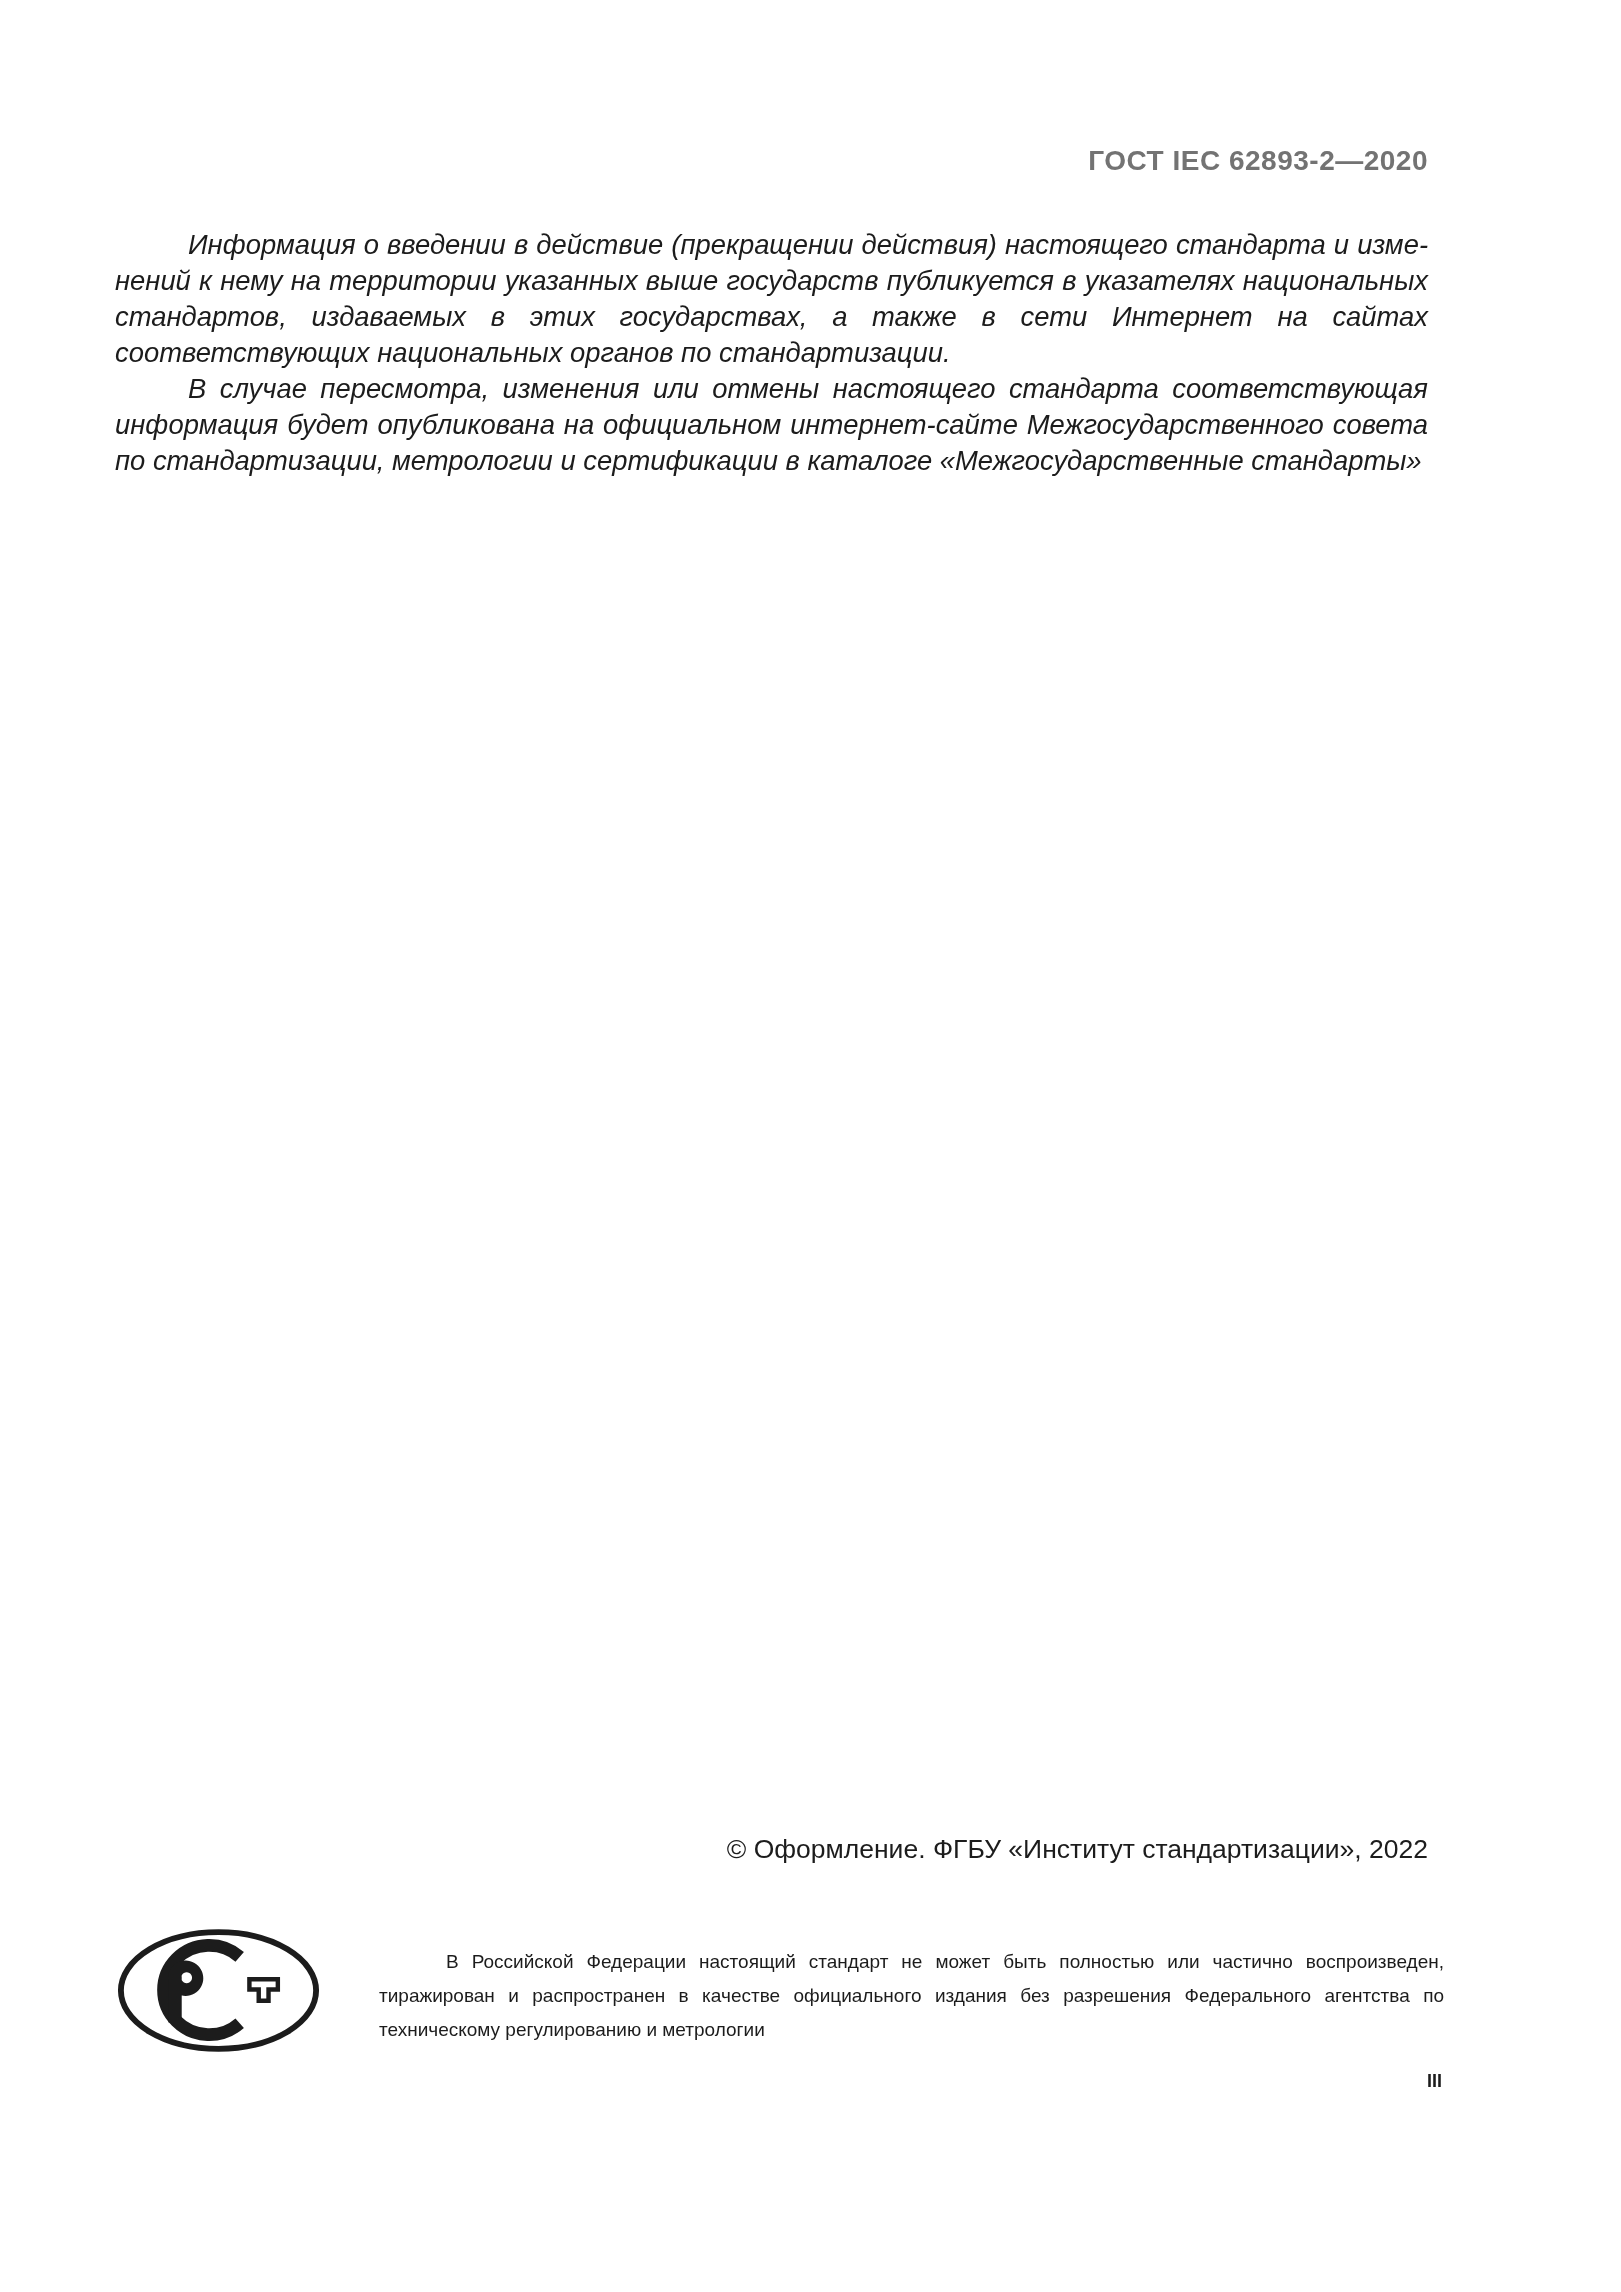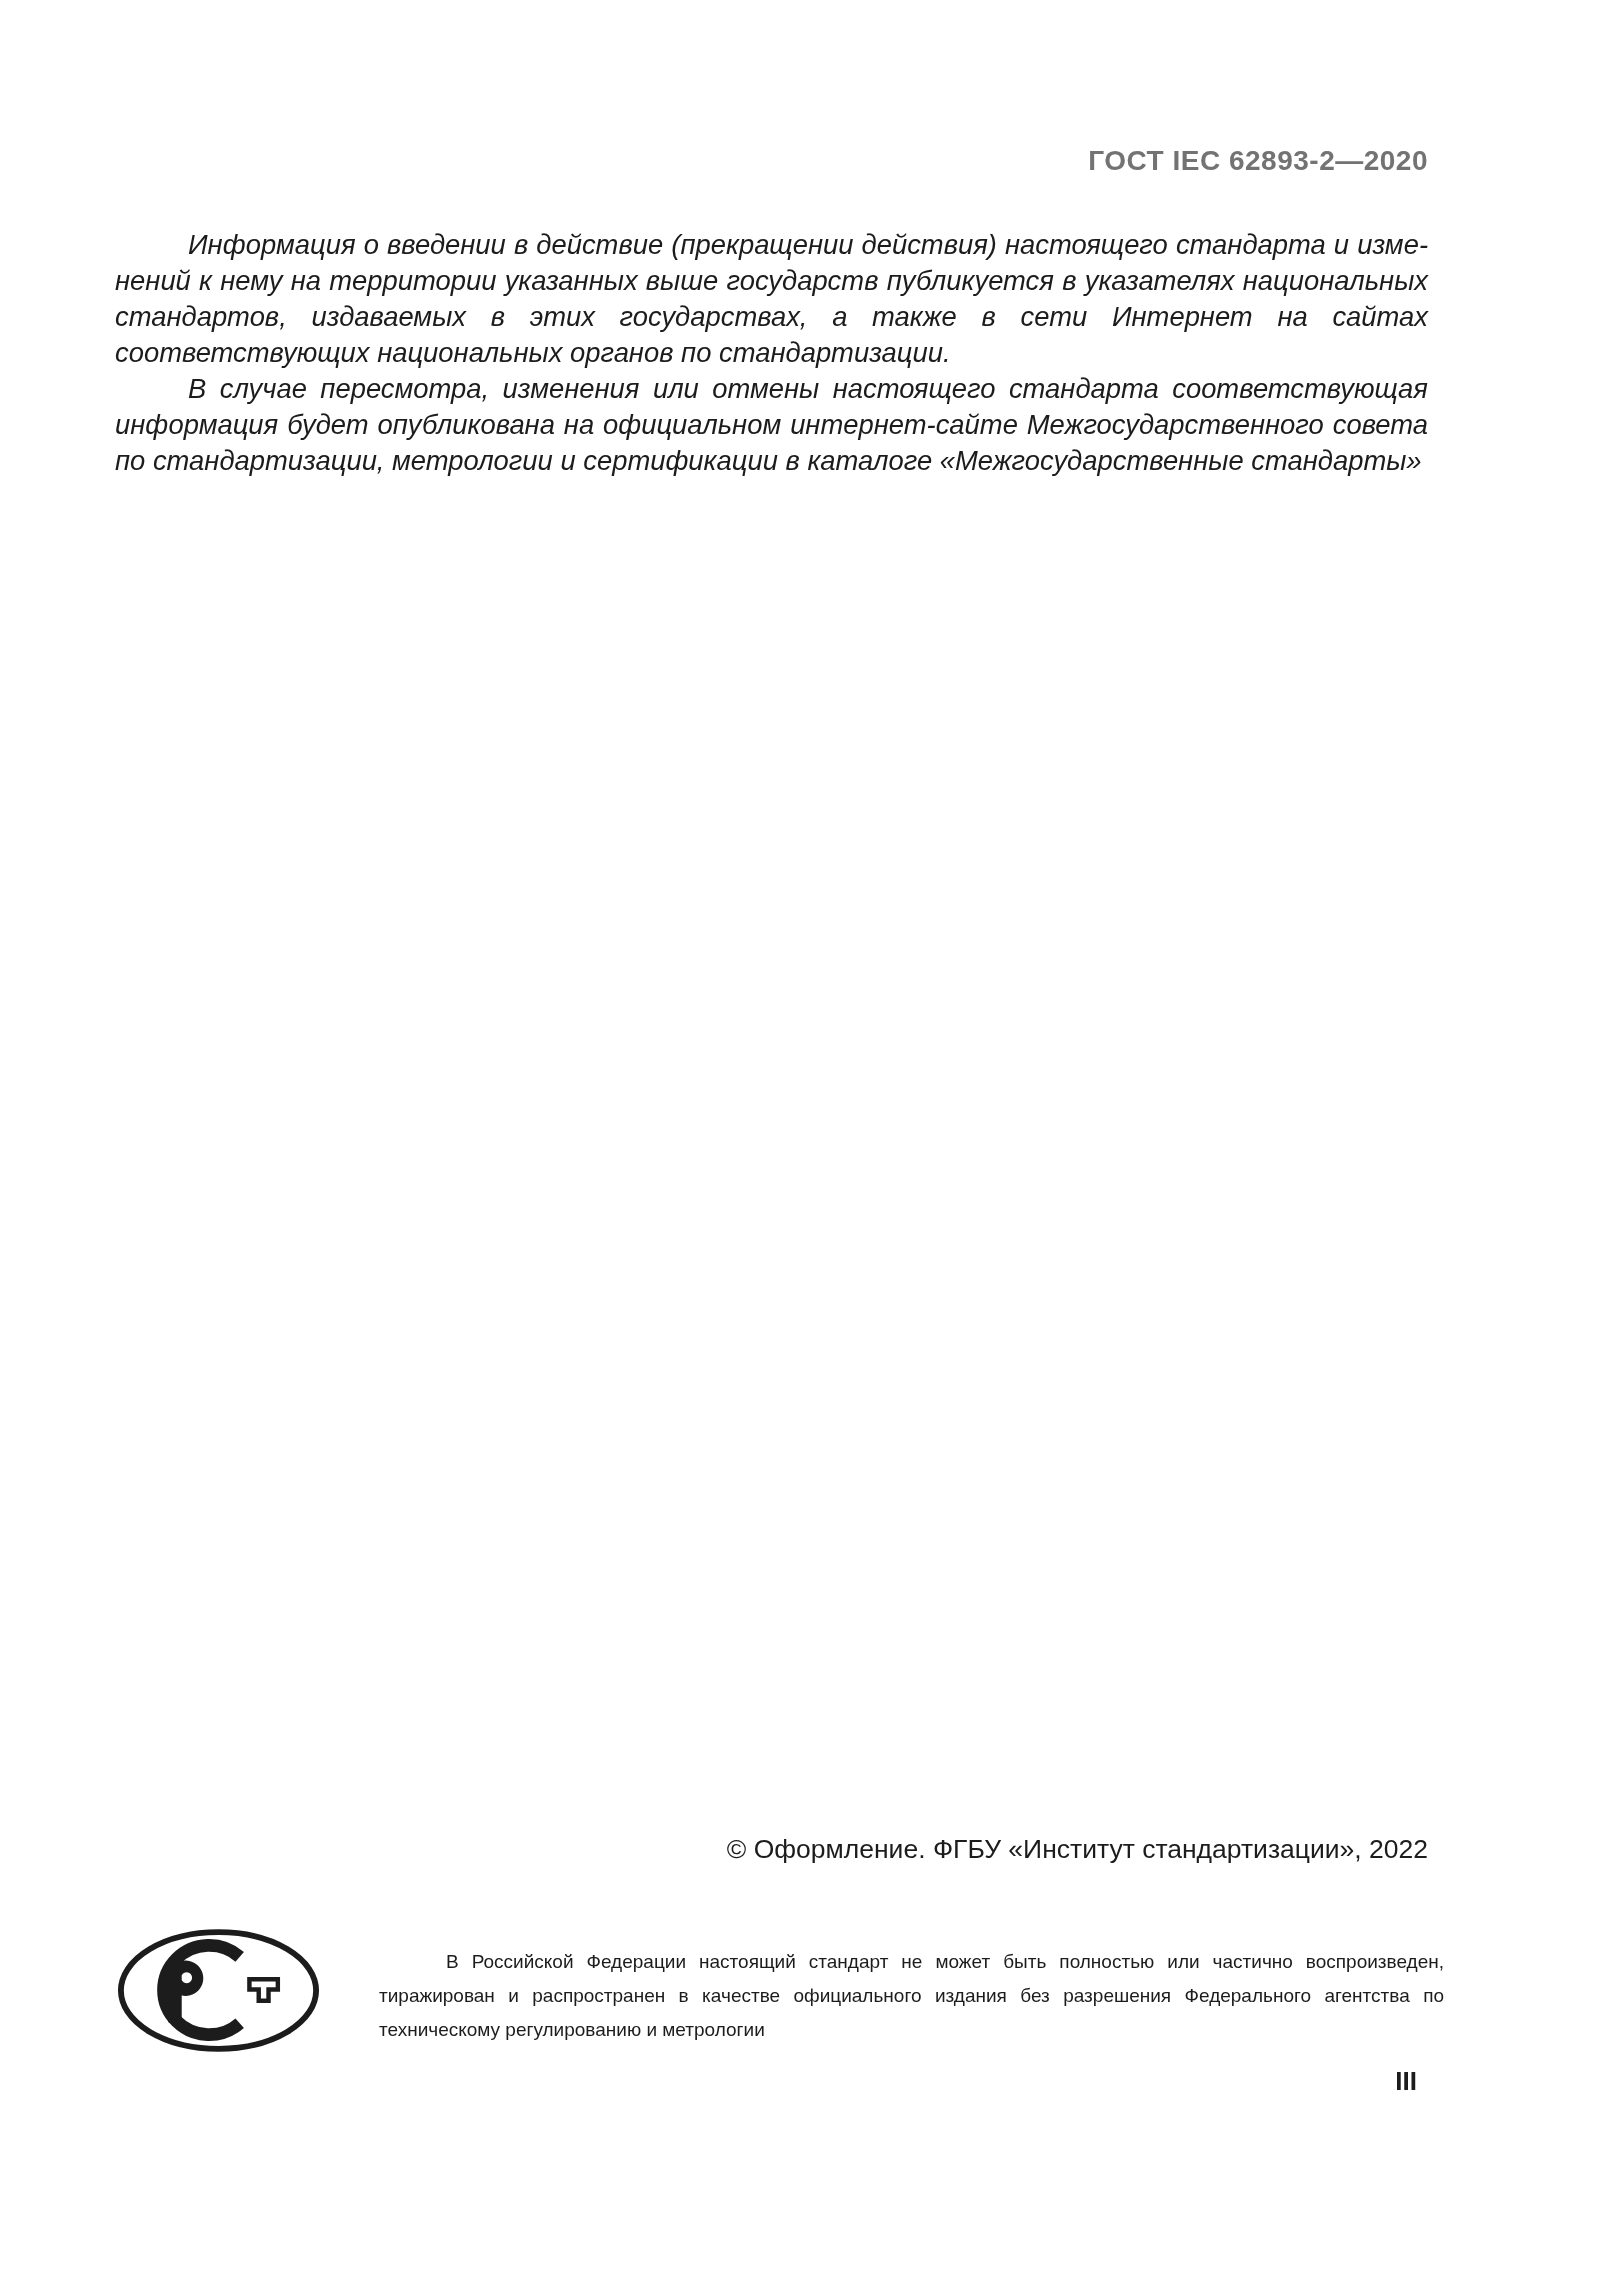--- a/index.html
+++ b/index.html
@@ -59,23 +59,23 @@
   .logo {
     position: absolute;
     left: 116px;
     top: 1929px;
     width: 205px;
     height: 123px;
   }
   .logo .line { fill: none; stroke: #1c1c1c; }
   .pagenum {
     position: absolute;
-    right: 204px;
+    right: 179px;
     top: 2067px;
-    font-size: 26px;
+    font-size: 18px;
     font-weight: bold;
     line-height: 29px;
   }
 </style>
 </head>
 <body>
 
 <div class="page">
 
   <div class="header">ГОСТ IEC 62893-2—2020</div>

